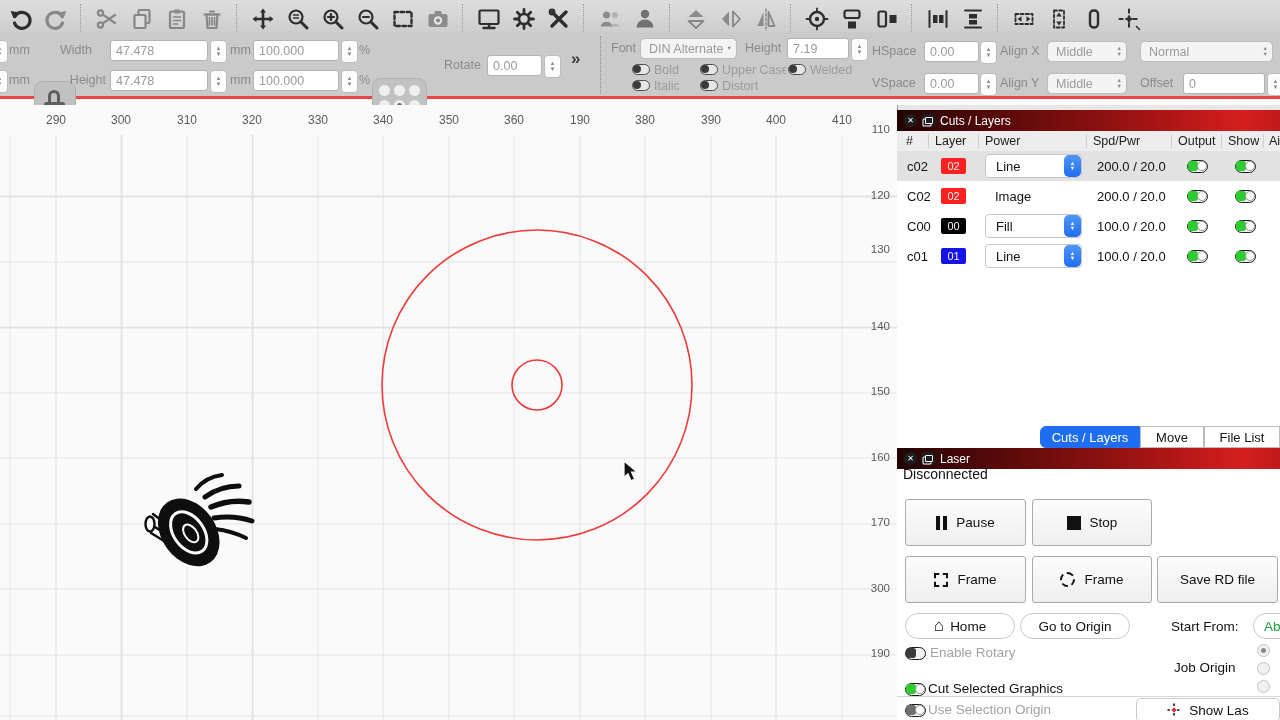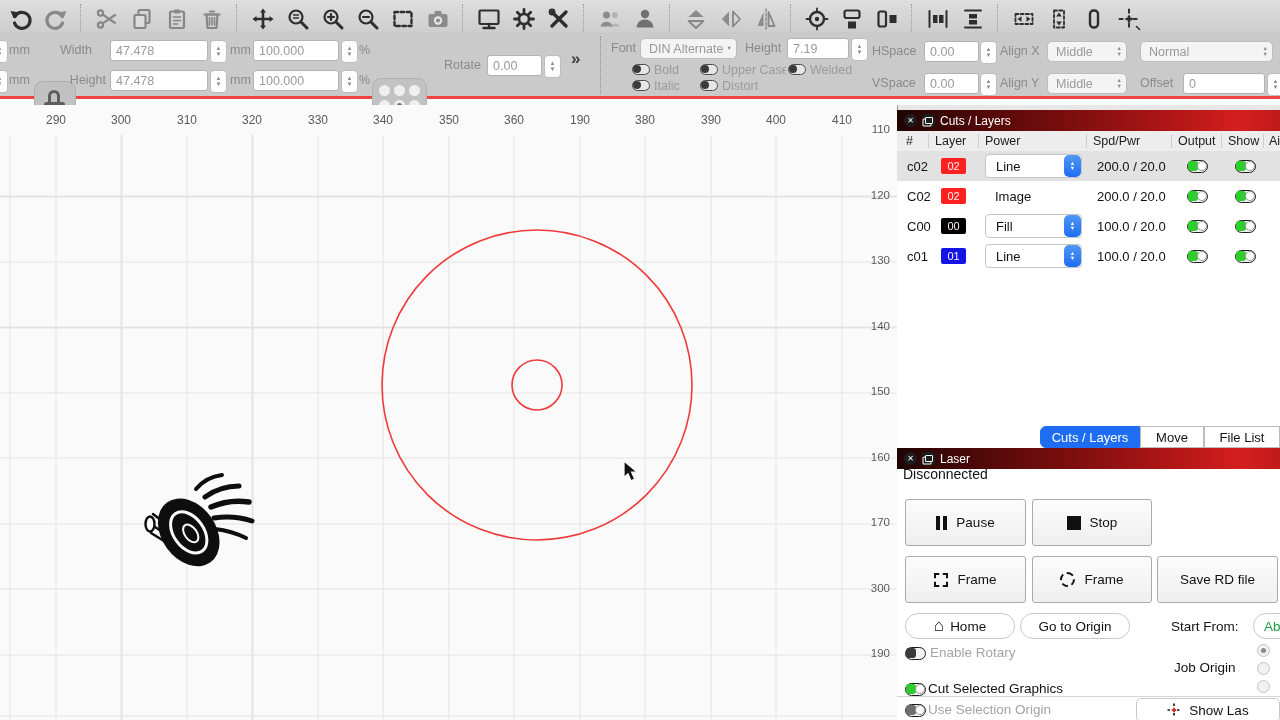--- a/index.html
+++ b/index.html
@@ -456,21 +456,21 @@
     <span class="rtx" style="left:434px">350</span>
     <span class="rtx" style="left:499px">360</span>
     <span class="rtx" style="left:565px">190</span>
     <span class="rtx" style="left:630px">380</span>
     <span class="rtx" style="left:696px">390</span>
     <span class="rtx" style="left:761px">400</span>
     <span class="rtx" style="left:827px">410</span>
 
     <span class="rty" style="top:18px">110</span>
     <span class="rty" style="top:84px">120</span>
-    <span class="rty" style="top:149px">130</span>
+    <span class="rty" style="top:138px">130</span>
     <span class="rty" style="top:215px">140</span>
     <span class="rty" style="top:280px">150</span>
     <span class="rty" style="top:346px">160</span>
     <span class="rty" style="top:411px">170</span>
     <span class="rty" style="top:477px">300</span>
     <span class="rty" style="top:542px">190</span>
 
 
     <svg class="abs" style="left:0;top:0" width="897" height="615" viewBox="0 105 897 615">
       <circle cx="537" cy="385" r="155" fill="none" stroke="#ee3a3a" stroke-width="1.6"></circle>

